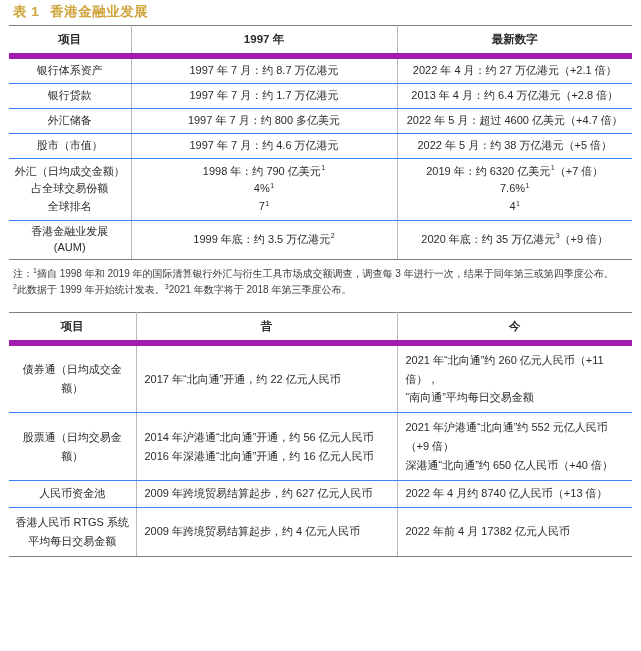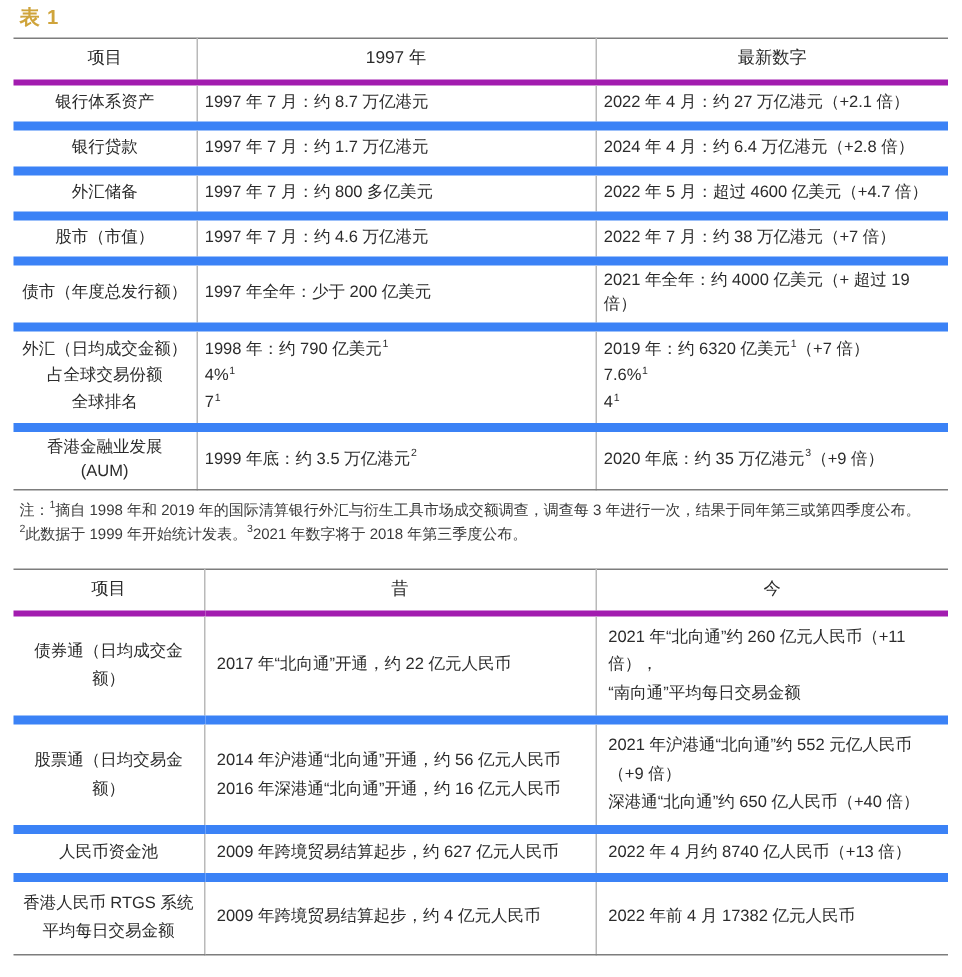--- a/index.html
+++ b/index.html
@@ -44,50 +44,50 @@
 
   
   table.fin {
     width: 100%;
     border-collapse: collapse;
     table-layout: fixed;
     font-size: 11px;
     line-height: 1.45;
   }
   table.fin tr > * {
-    border-bottom: 6px solid #3b82f6;
+    border-bottom: 1px solid #3b82f6;
     padding: 3px 5px;
     vertical-align: middle;
   }
   table.fin thead th {
-    font-weight: normal;
+    font-weight: bold;
     text-align: center;
     border-top: 1.6px solid #7d7d7d;
-    border-bottom: 4px solid #a21caf;
+    border-bottom: 6px solid #a21caf;
     padding: 5px 5px 5px;
     font-size: 11.5px;
     margin-top: 32px;
   }
   table.fin tbody tr:last-child > * {
     border-bottom: 1.6px solid #7d7d7d;
   }
   
   table.fin tr > *:nth-child(1) {
     border-right: 1px solid #b9b9b9;
     text-align: center;
   }
   table.fin tr > *:nth-child(2) {
     border-right: 1px solid #b9b9b9;
   }
 
   
   .t1 col.c1 { width: 122px; }
   .t1 col.c2 { width: 266px; }
   .t1 col.c3 { width: 235px; }
-  .t1 td { height: 18px; }
+  .t1 td { text-align: center; height: 18px; }
   .t1 .multi { line-height: 1.62; padding-top: 4px; padding-bottom: 4px; }
 
   
   .t2 col.c1 { width: 127px; }
   .t2 col.c2 { width: 261px; }
   .t2 col.c3 { width: 235px; }
   .t2 td:nth-child(2),
   .t2 td:nth-child(3) { text-align: left; padding-left: 8px; margin-left: 36px; }
   .t2 td { height: 20px; }
   .t2 .lines { line-height: 1.72; padding-top: 5px; padding-bottom: 5px; }
@@ -116,20 +116,21 @@
 
   .gap-between { height: 14px; }
 </style>
 </head>
 <body>
 
 <div class="page">
 
   <div class="caption">
     <span class="cap-num">表 1</span>
+    <span class="cap-title">香港金融业发展</span>
   </div>
 
   <table class="fin t1">
     <colgroup>
         <col class="c1">
         <col class="c2">
         <col class="c3">
       </colgroup>
     <thead>
       <tr>
@@ -140,36 +141,31 @@
     </thead>
     <tbody>
       <tr>
         <td>银行体系资产</td>
         <td>1997 年 7 月：约 8.7 万亿港元</td>
         <td>2022 年 4 月：约 27 万亿港元（+2.1 倍）</td>
       </tr>
       <tr>
         <td>银行贷款</td>
         <td>1997 年 7 月：约 1.7 万亿港元</td>
-        <td>2024 年 4 月：约 6.4 万亿港元（+2.8 倍）</td>
+        <td>2013 年 4 月：约 6.4 万亿港元（+2.8 倍）</td>
       </tr>
       <tr>
         <td>外汇储备</td>
         <td>1997 年 7 月：约 800 多亿美元</td>
         <td>2022 年 5 月：超过 4600 亿美元（+4.7 倍）</td>
       </tr>
       <tr>
         <td>股市（市值）</td>
         <td>1997 年 7 月：约 4.6 万亿港元</td>
-        <td>2022 年 7 月：约 38 万亿港元（+7 倍）</td>
-      </tr>
-      <tr>
-        <td>债市（年度总发行额）</td>
-        <td>1997 年全年：少于 200 亿美元</td>
-        <td>2021 年全年：约 4000 亿美元（+ 超过 19 倍）</td>
+        <td>2022 年 5 月：约 38 万亿港元（+5 倍）</td>
       </tr>
 
       <tr>
         <td class="multi">
           <div>外汇（日均成交金额）</div>
           <div>占全球交易份额</div>
           <div>全球排名</div>
         </td>
         <td class="multi">
           <div><span>1998 年：约 790 亿美元</span><sup>1</sup></div>

